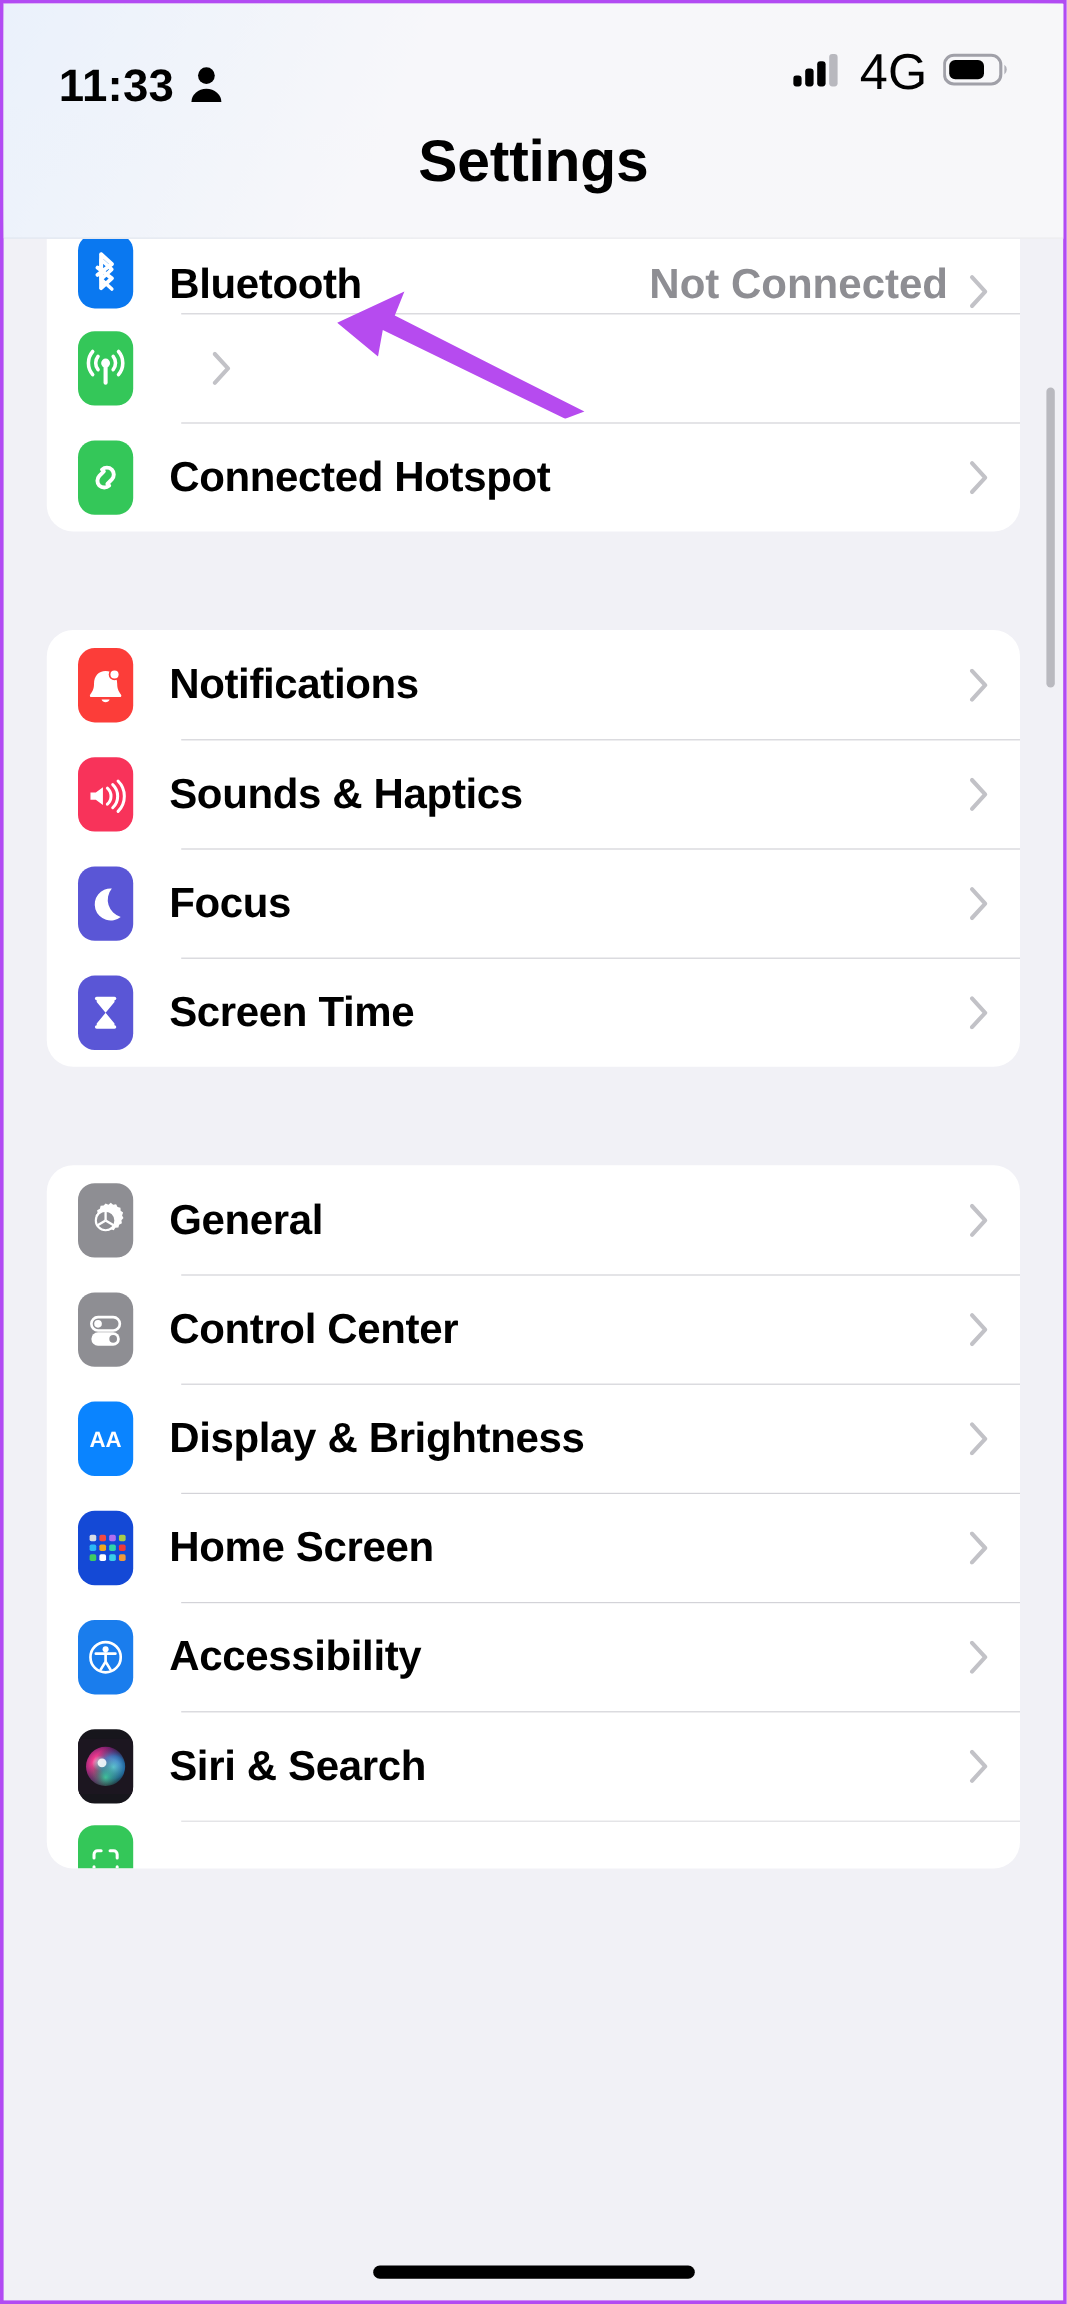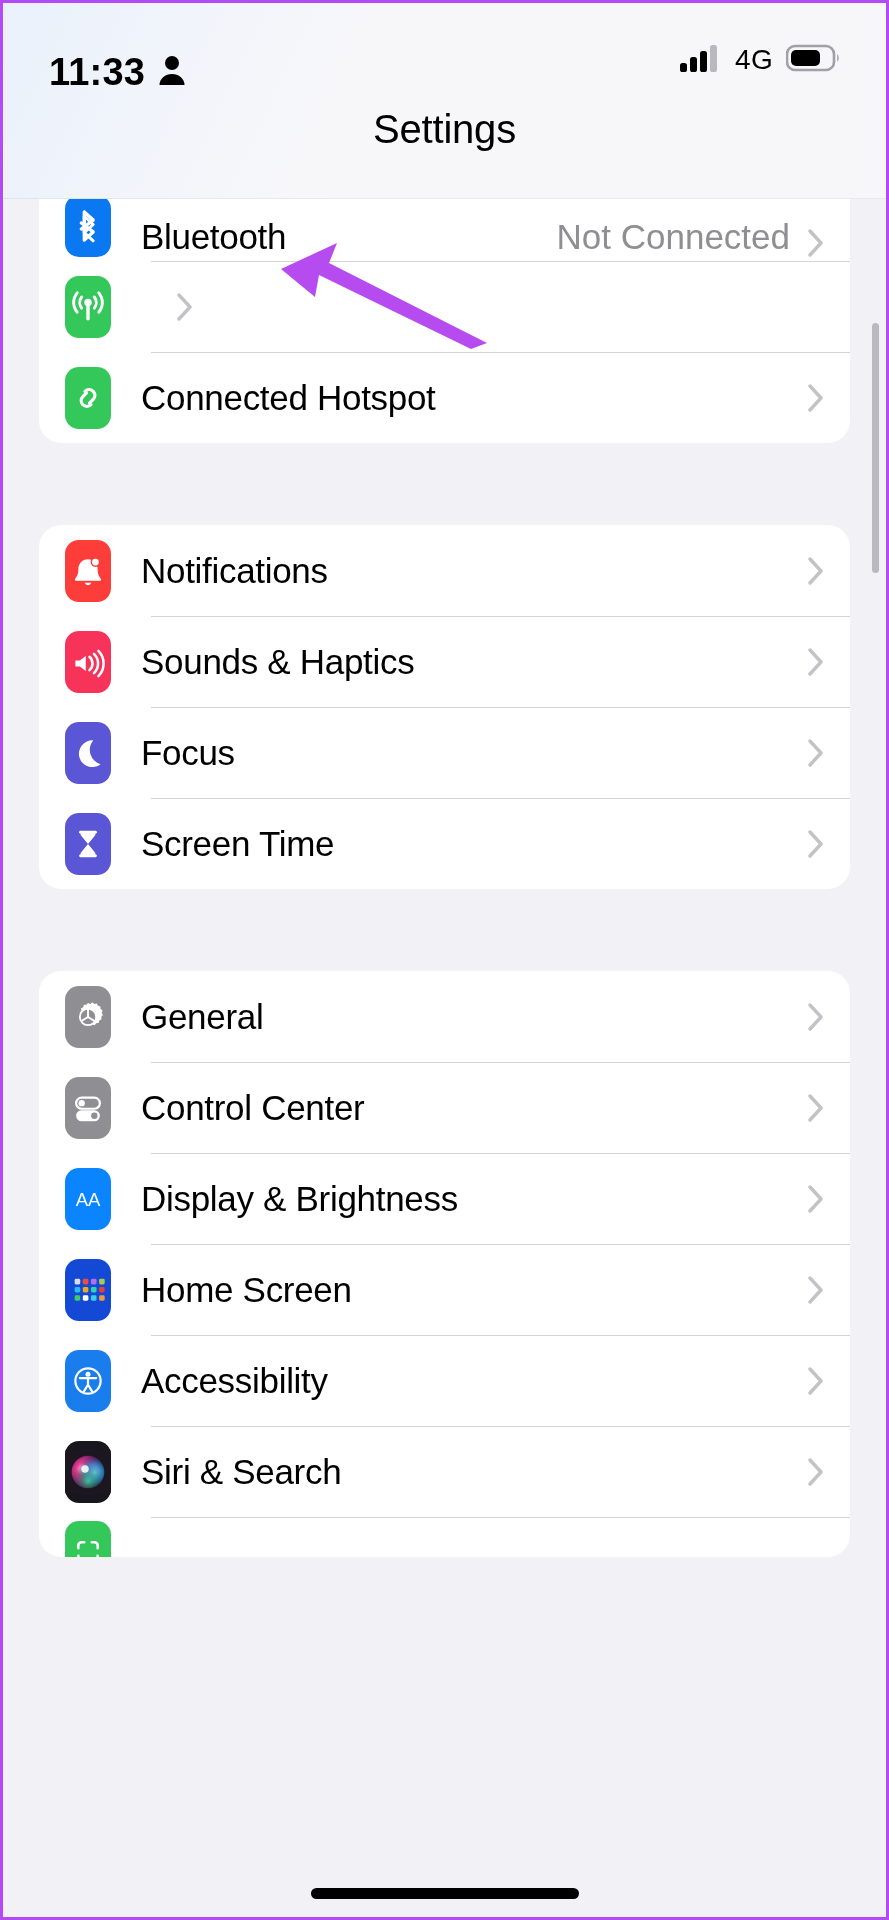--- a/index.html
+++ b/index.html
@@ -24,20 +24,21 @@
     width: 100%;
     padding-top: 196px;
     padding-bottom: 0;
   }
 
   .card {
     background: #ffffff;
     margin: 0 36px 82px 36px;
     border-radius: 22px;
     overflow: hidden;
+    font-weight: bold;
   }
   .card.first {
     margin-top: 0;
     border-radius: 0 0 22px 22px;
   }
 
   .row {
     display: flex;
     align-items: center;
     height: 91px;
@@ -113,31 +114,31 @@
   #clock {
     font-size: 38px;
     font-weight: bold;
     color: #000;
     letter-spacing: 0.2px;
   }
   .sb-right {
     display: flex; align-items: center; gap: 13px;
   }
   #netlabel {
-    font-size: 28px;
+    font-size: 42px;
     color: #000;
     letter-spacing: 0.3px;
   }
   #nav-title {
     position: absolute;
     left: 0; right: 0;
     top: 104px;
     text-align: center;
-    font-size: 40px;
-    font-weight: normal;
+    font-size: 49px;
+    font-weight: bold;
     color: #000;
     letter-spacing: -0.2px;
   }
 
   
   #scrollbar {
     position: absolute;
     right: 7px;
     top: 320px;
     width: 7px;

